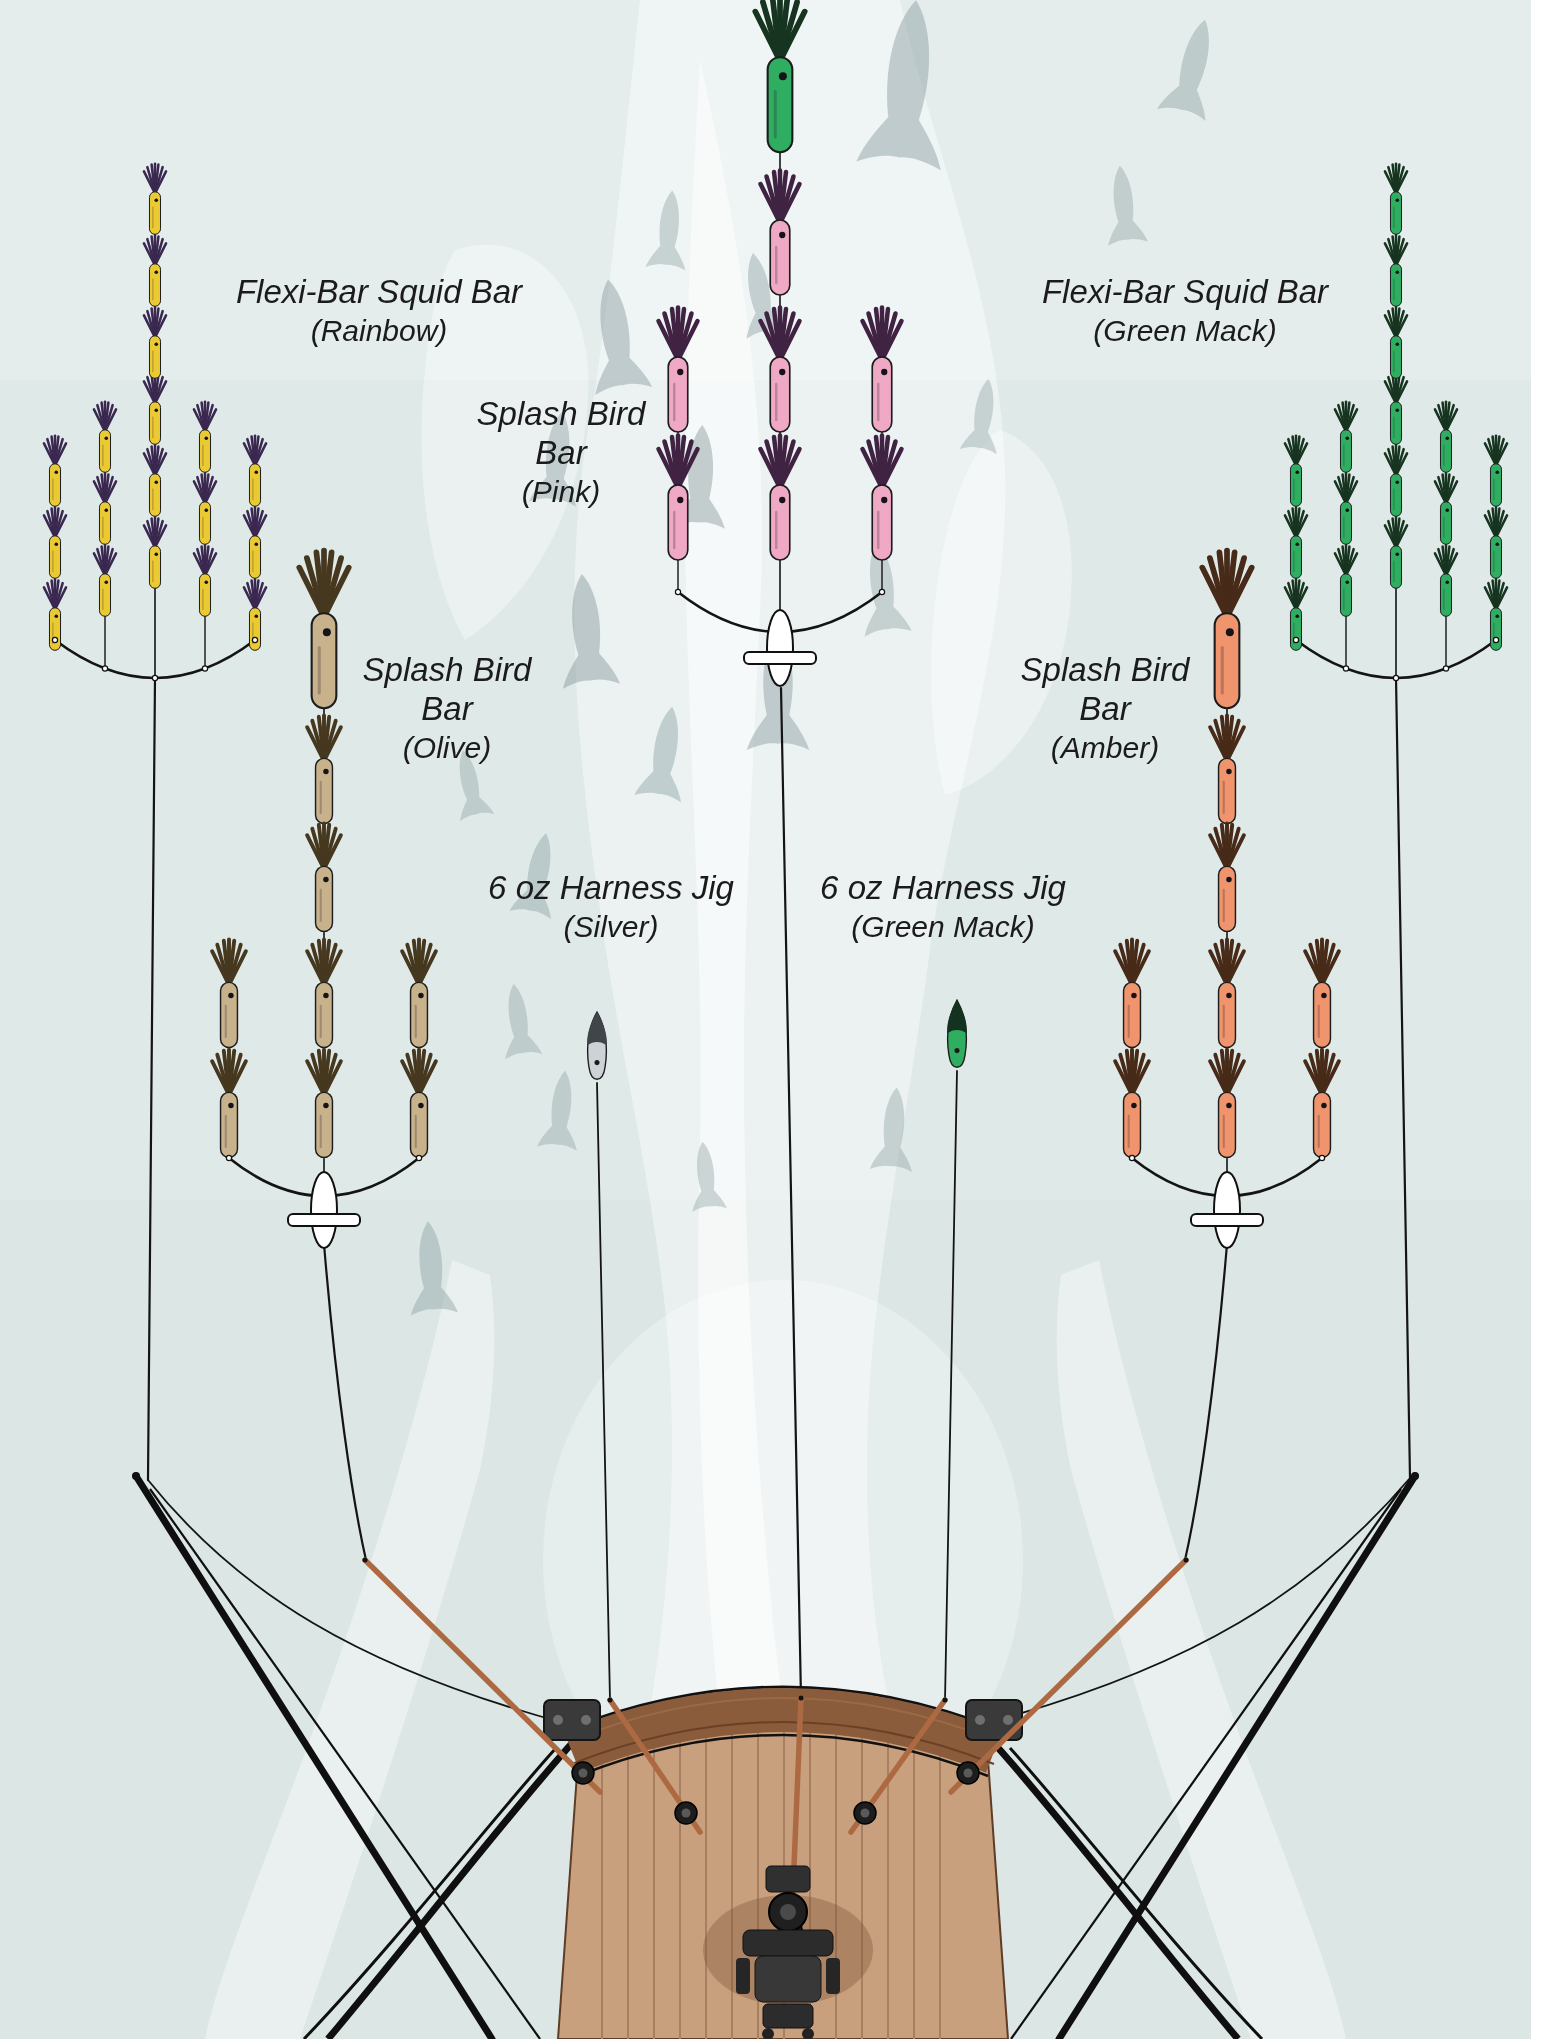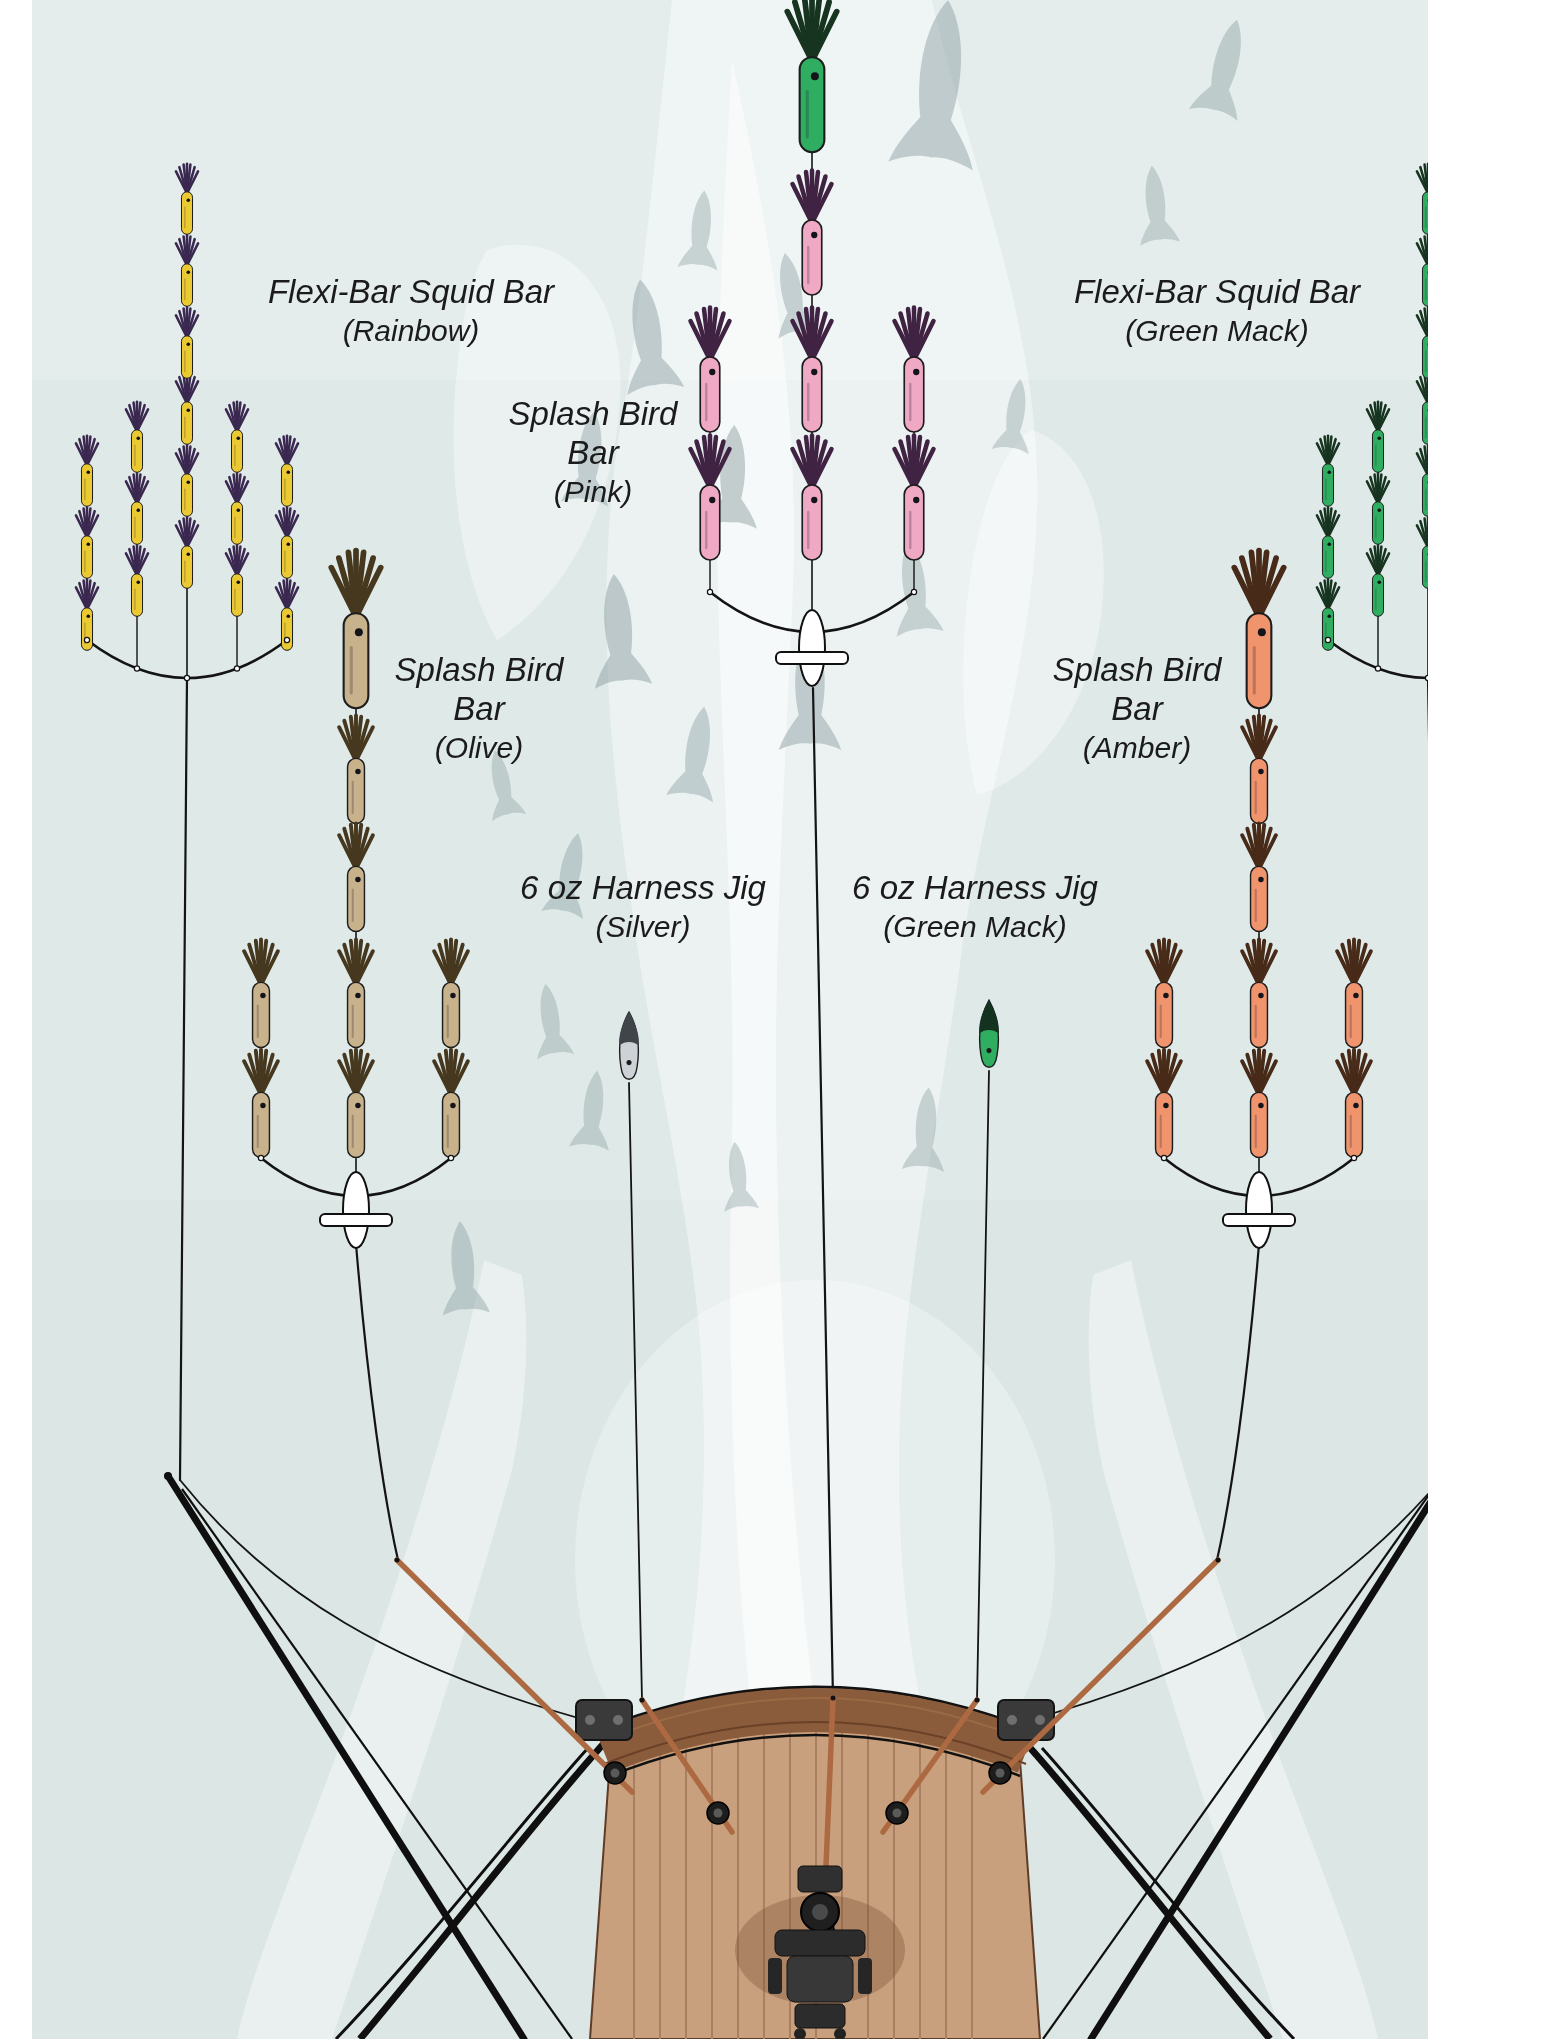--- a/index.html
+++ b/index.html
@@ -1,16 +1,16 @@
 <!DOCTYPE html>
 <html><head>
 <meta charset="utf-8">
 <style>
   html,body{margin:0;padding:0;background:#ffffff;}
-  .stage{position:relative;width:1396px;height:2039px;overflow:hidden;padding-left:32px;}
+  .stage{position:relative;width:1531px;height:2039px;overflow:hidden;}
   svg{display:block;}
   .lbl{font-family:"Liberation Sans",sans-serif;font-style:italic;font-size:33px;fill:#1b1b1b;text-anchor:middle;}
   .sub{font-size:30px;}
 </style>
 </head>
 <body>
 
 <div class="stage">
 <svg id="scene" width="1551" height="2039" viewBox="0 0 1551 2039" xmlns="http://www.w3.org/2000/svg">
 

